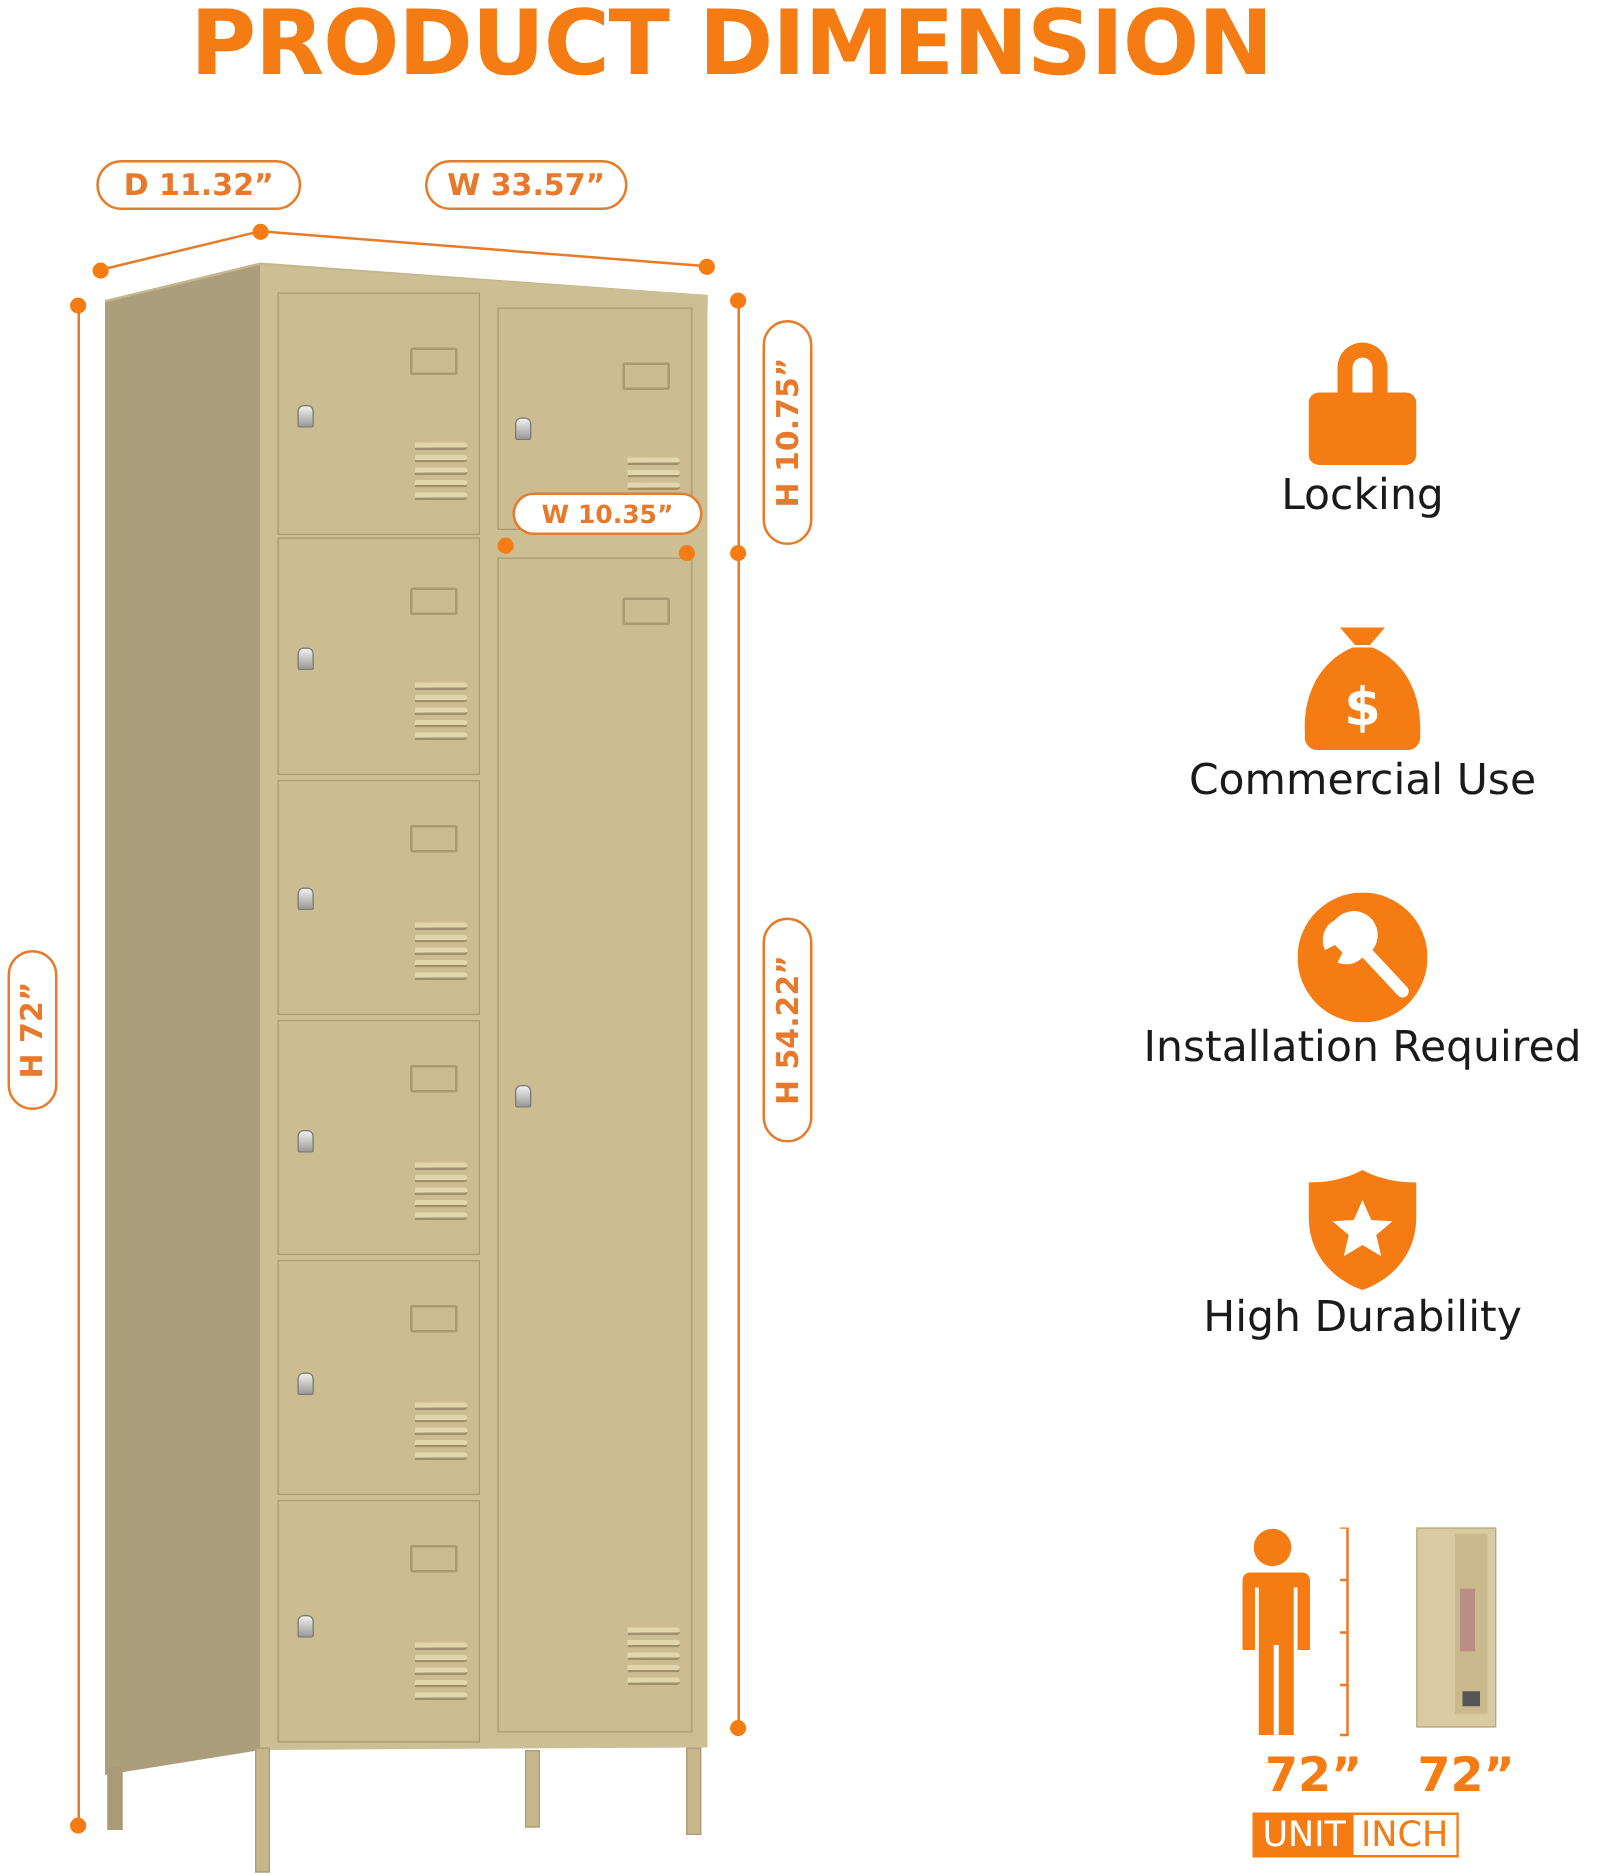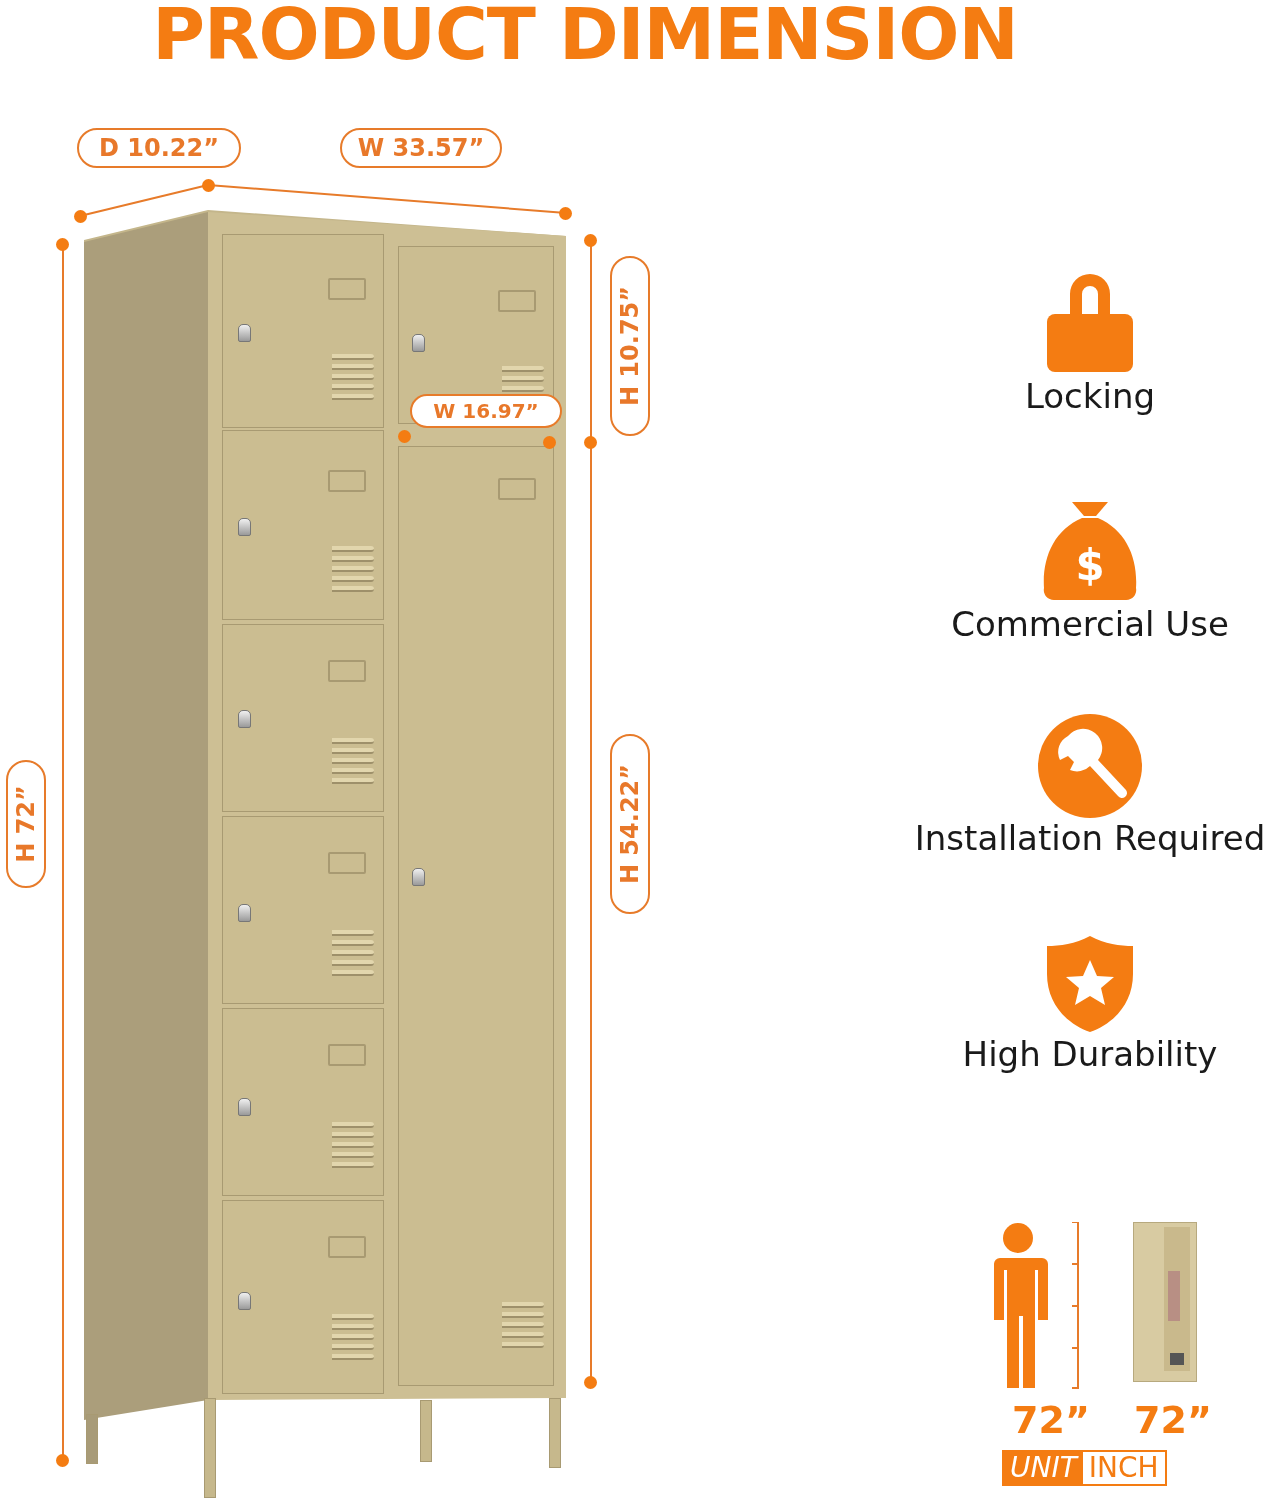--- a/index.html
+++ b/index.html
@@ -15,39 +15,39 @@
   .door{position:absolute;background:#cbbd91;border:1.5px solid #a89a72;box-sizing:border-box;}
   .handle{position:absolute;width:38px;height:22px;border:2px solid #a89a72;border-radius:2px;box-sizing:border-box;}
   .lock{position:absolute;width:11px;height:16px;border-radius:5px 5px 2px 2px;background:linear-gradient(#f0f0f0,#9a9a9a);border:1px solid #777;}
   .vent{position:absolute;width:42px;}
   .vent i{display:block;height:4px;margin-bottom:4px;background:#e2d6ad;border-bottom:2px solid #9e906a;border-radius:0 3px 3px 0;}
   .leg{position:absolute;width:12px;background:#c6b88c;border:1px solid #a89a72;box-sizing:border-box;}
   .feat{position:absolute;left:880px;width:420px;text-align:center;}
   .feat .lbl{font-size:34px;color:#1a1a1a;font-family:"DejaVu Sans",sans-serif;}
   .feat svg{display:block;margin:0 auto;}
   .unit-row{position:absolute;left:1002px;top:1450px;height:36px;display:flex;border:2px solid #f47c12;box-sizing:border-box;}
-  .unit-row .u{background:#f47c12;color:#fff;font-size:28px;padding:0 6px;line-height:32px;font-style:italic;}
+  .unit-row .u{background:#f47c12;color:#fff;font-size:28px;padding:0 6px;line-height:32px;}
   .unit-row .in{background:#fff;color:#f47c12;font-size:28px;padding:0 6px;line-height:32px;}
   .big72{position:absolute;font-size:38px;font-weight:bold;color:#f47c12;}
 </style>
 </head>
 <body>
 
 <div class="title">PRODUCT DIMENSION</div>
 
 <svg style="position:absolute;left:0;top:0" width="1280" height="1500">
   <line x1="80" y1="216" x2="208" y2="185" stroke="#e77b2a" stroke-width="2"></line>
   <line x1="208" y1="185" x2="566" y2="213" stroke="#e77b2a" stroke-width="2"></line>
   <line x1="404" y1="436" x2="550" y2="442" stroke="#e77b2a" stroke-width="3"></line>
 </svg>
 <div class="dot" style="left:74px;top:210px"></div>
 <div class="dot" style="left:202px;top:179px"></div>
 <div class="dot" style="left:559px;top:207px"></div>
 
-<div class="pill h" style="left:77px;top:128px;width:140px;">D 10.22”</div>
+<div class="pill h" style="left:77px;top:128px;width:140px;">D 11.32”</div>
 <div class="pill h" style="left:340px;top:128px;width:138px;">W 33.57”</div>
 
 <div class="vline" style="left:62px;top:244px;height:1216px"></div>
 <div class="dot" style="left:56px;top:238px"></div>
 <div class="dot" style="left:56px;top:1454px"></div>
 <div class="pill v" style="left:6px;top:760px;height:124px">
     <span>H 72”</span>
   </div>
 
 <div class="vline" style="left:590px;top:240px;height:1142px"></div>
@@ -150,21 +150,21 @@
       <i></i>
       <i></i>
     </div>
 
   <div class="leg" style="left:204px;top:1398px;height:100px"></div>
   <div class="leg" style="left:420px;top:1400px;height:62px"></div>
   <div class="leg" style="left:549px;top:1398px;height:70px"></div>
   <div class="leg" style="left:86px;top:1414px;height:50px;background:#a89b78"></div>
 </div>
 
-<div class="pill h" style="left:410px;top:394px;width:128px;height:30px;font-size:20px;">W 16.97”</div>
+<div class="pill h" style="left:410px;top:394px;width:128px;height:30px;font-size:20px;">W 10.35”</div>
 <div class="dot" style="left:398px;top:430px"></div>
 <div class="dot" style="left:543px;top:436px"></div>
 
 <div class="feat" style="top:266px">
   <svg width="90" height="110" viewBox="0 0 90 110">
     <path d="M25 50 V28 a20 20 0 0 1 40 0 V50 h-12 V28 a8 8 0 0 0 -16 0 V50z" fill="#f47c12"></path>
     <rect x="2" y="48" width="86" height="58" rx="8" fill="#f47c12"></rect>
   </svg>
   <div class="lbl">Locking</div>
 </div>

